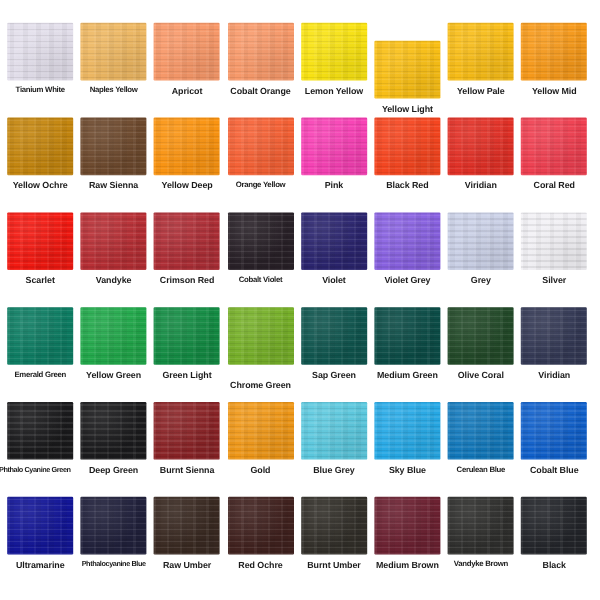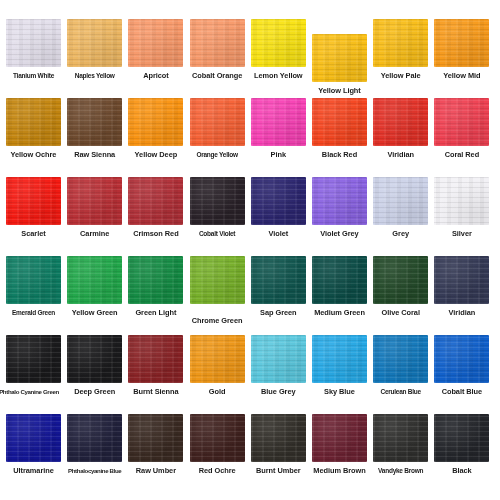--- a/index.html
+++ b/index.html
@@ -159,21 +159,21 @@
     <div class="swatch-cell" style="left: 431.4px; top: 98px;">
       <div class="swatch" title="Coral Red" style="background-color: rgb(239, 65, 82);"></div>
       <span class="swatch-label" style="color: rgb(27, 27, 27);">Coral Red</span>
     </div>
     <div class="swatch-cell" style="left: 3px; top: 177px;">
       <div class="swatch" title="Scarlet" style="background-color: rgb(245, 26, 18);"></div>
       <span class="swatch-label" style="color: rgb(27, 27, 27);">Scarlet</span>
     </div>
     <div class="swatch-cell" style="left: 64.2px; top: 177px;">
       <div class="swatch" title="Carmine" style="background-color: rgb(185, 48, 54);"></div>
-      <span class="swatch-label" style="color: rgb(27, 27, 27);">Carmine</span>
+      <span class="swatch-label" style="color: rgb(27, 27, 27);">Vandyke</span>
     </div>
     <div class="swatch-cell" style="left: 125.4px; top: 177px;">
       <div class="swatch" title="Crimson Red" style="background-color: rgb(176, 48, 56);"></div>
       <span class="swatch-label" style="color: rgb(27, 27, 27);">Crimson Red</span>
     </div>
     <div class="swatch-cell" style="left: 186.6px; top: 177px;">
       <div class="swatch" title="Cobalt Violet" style="background-color: rgb(42, 34, 41);"></div>
       <span class="swatch-label wide" style="color: rgb(27, 27, 27);">Cobalt Violet</span>
     </div>
     <div class="swatch-cell" style="left: 247.8px; top: 177px;">

